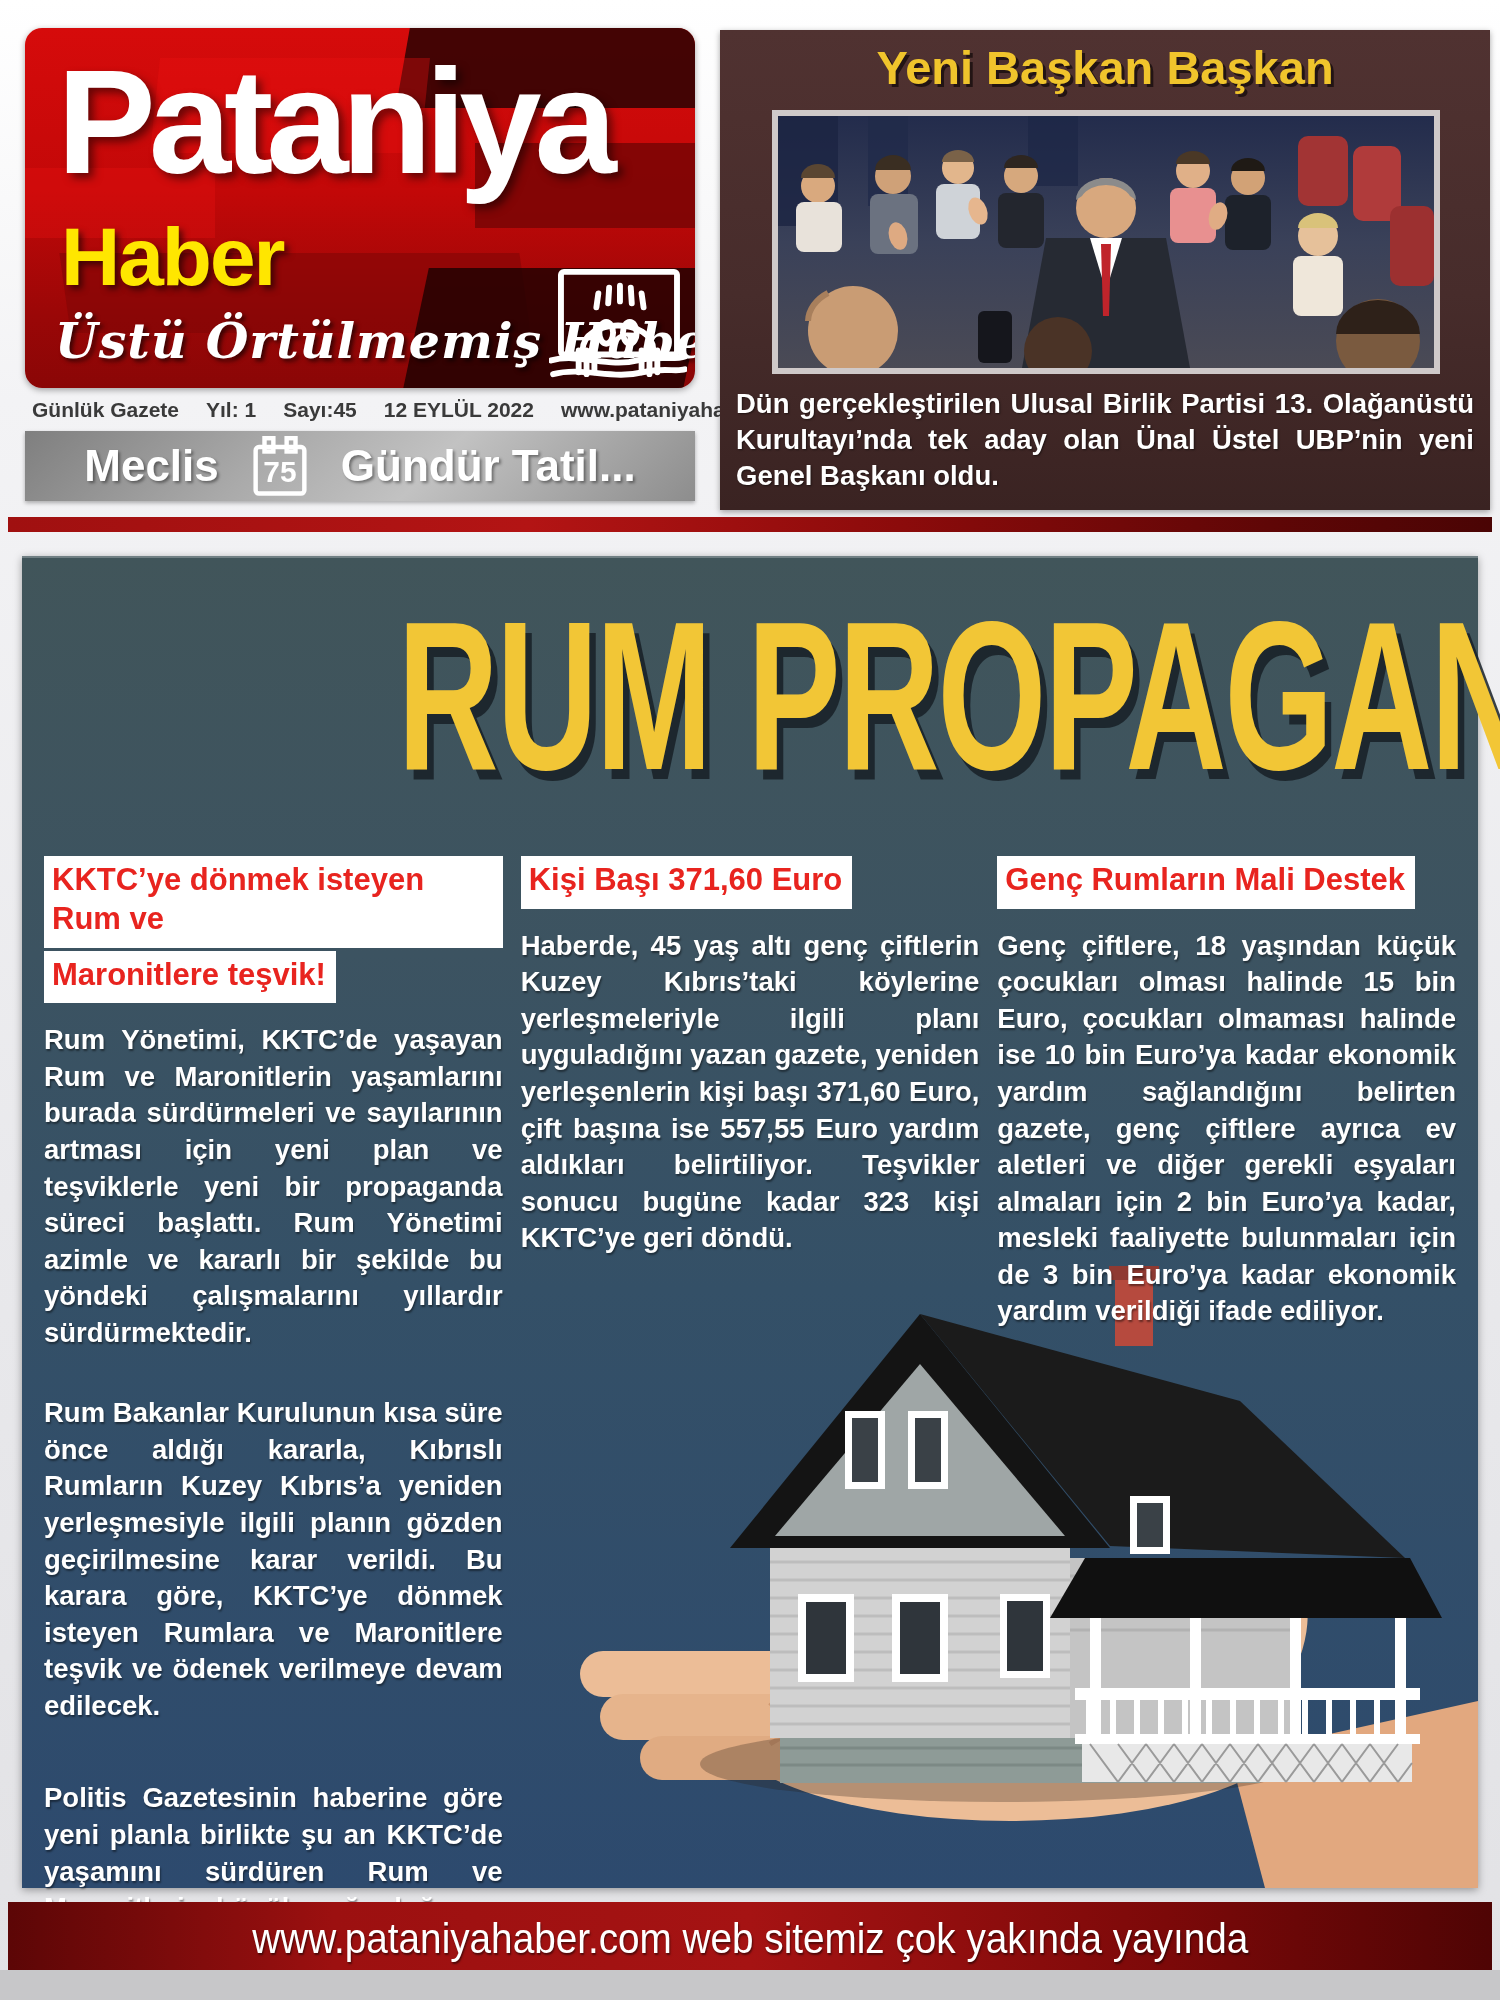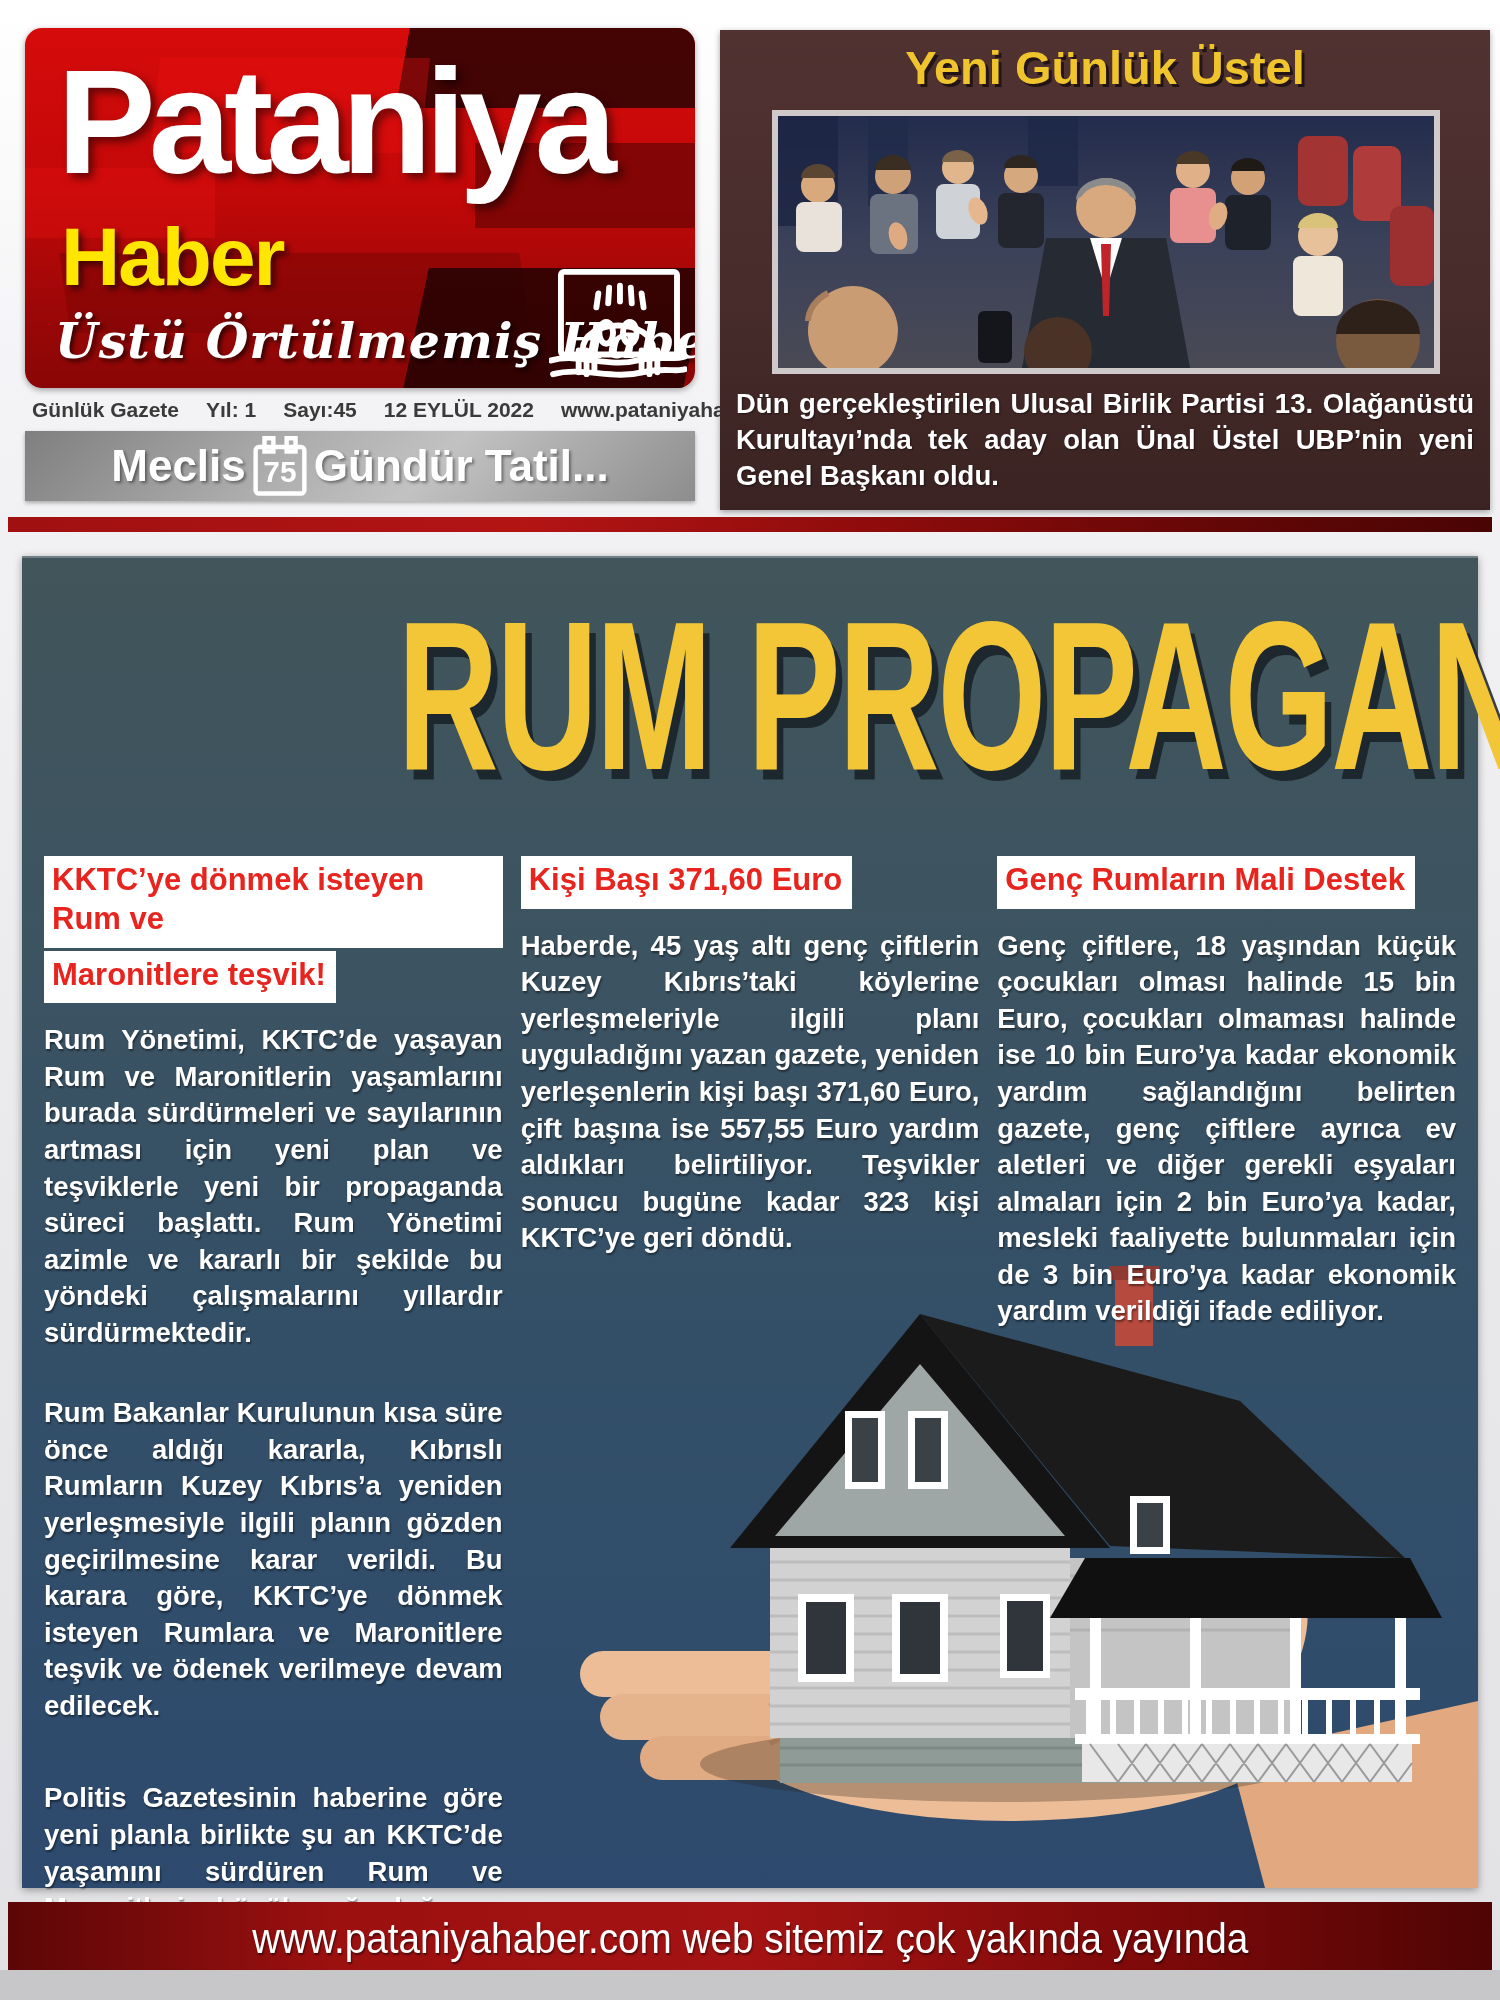--- a/index.html
+++ b/index.html
@@ -42,21 +42,21 @@
   
   .info-line{
     position:absolute;left:32px;top:397px;width:660px;display:flex;gap:27px;align-items:center;
     font-size:21px;font-weight:bold;color:#3a3a3a;white-space:nowrap;
   }
   .cursor-icon{width:26px;height:26px;margin-left:-14px;}
   
   .ticker{
     position:absolute;left:25px;top:431px;width:670px;height:70px;
     background:linear-gradient(135deg,#7f7f7f 0%,#a9a9a9 35%,#c2c2c2 60%,#8d8d8d 100%);
-    display:flex;align-items:center;justify-content:center;gap:5px;
+    display:flex;align-items:center;justify-content:center;gap:32px;
     box-shadow:0 2px 4px rgba(0,0,0,.3);
   }
   .ticker-text{color:#fff;font-size:44px;font-weight:bold;text-shadow:2px 2px 3px rgba(0,0,0,.4);}
   .cal-icon{width:58px;height:62px;margin-top:2px;}
   
   .top-story{
     position:absolute;left:720px;top:30px;width:770px;height:480px;
     background:linear-gradient(180deg,#503231 0%,#472c2b 55%,#3a2322 100%);
     box-shadow:0 2px 6px rgba(0,0,0,.35);
   }
@@ -168,21 +168,21 @@
       <rect x="4" y="10" width="44" height="42" rx="3"></rect>
       <rect x="12" y="2" width="8" height="12"></rect>
       <rect x="32" y="2" width="8" height="12"></rect>
     </g>
     <text x="26" y="42" text-anchor="middle" font-family="Liberation Sans, sans-serif" font-size="27" font-weight="bold" fill="#ffffff">75</text>
   </svg>
   <span class="ticker-text">Gündür Tatil...</span>
 </div>
 
 <div class="top-story">
-  <div class="top-story-title">Yeni Günlük Üstel</div>
+  <div class="top-story-title">Yeni Başkan Başkan</div>
   <div class="top-story-photo">
     <svg viewBox="0 0 656 252" width="656" height="252">
       <defs>
         <linearGradient id="crowdbg" x1="0" y1="0" x2="0" y2="1">
           <stop offset="0" stop-color="#232c4c"></stop>
             <stop offset="0.5" stop-color="#3a4159"></stop>
             <stop offset="1" stop-color="#4a4a55"></stop>
         </linearGradient>
       </defs>
       <rect width="656" height="252" fill="url(#crowdbg)"></rect>

